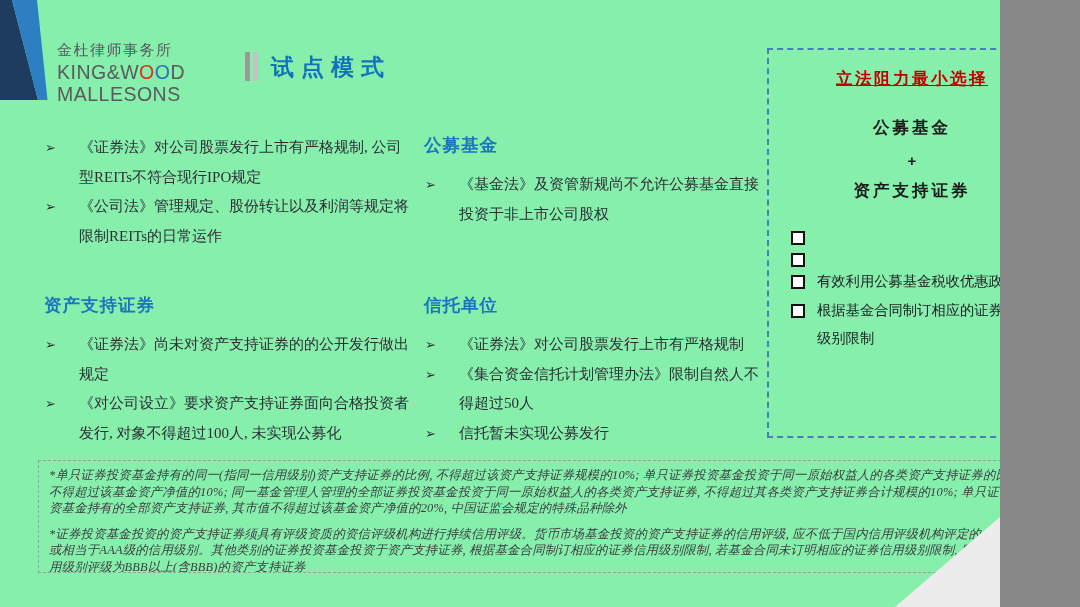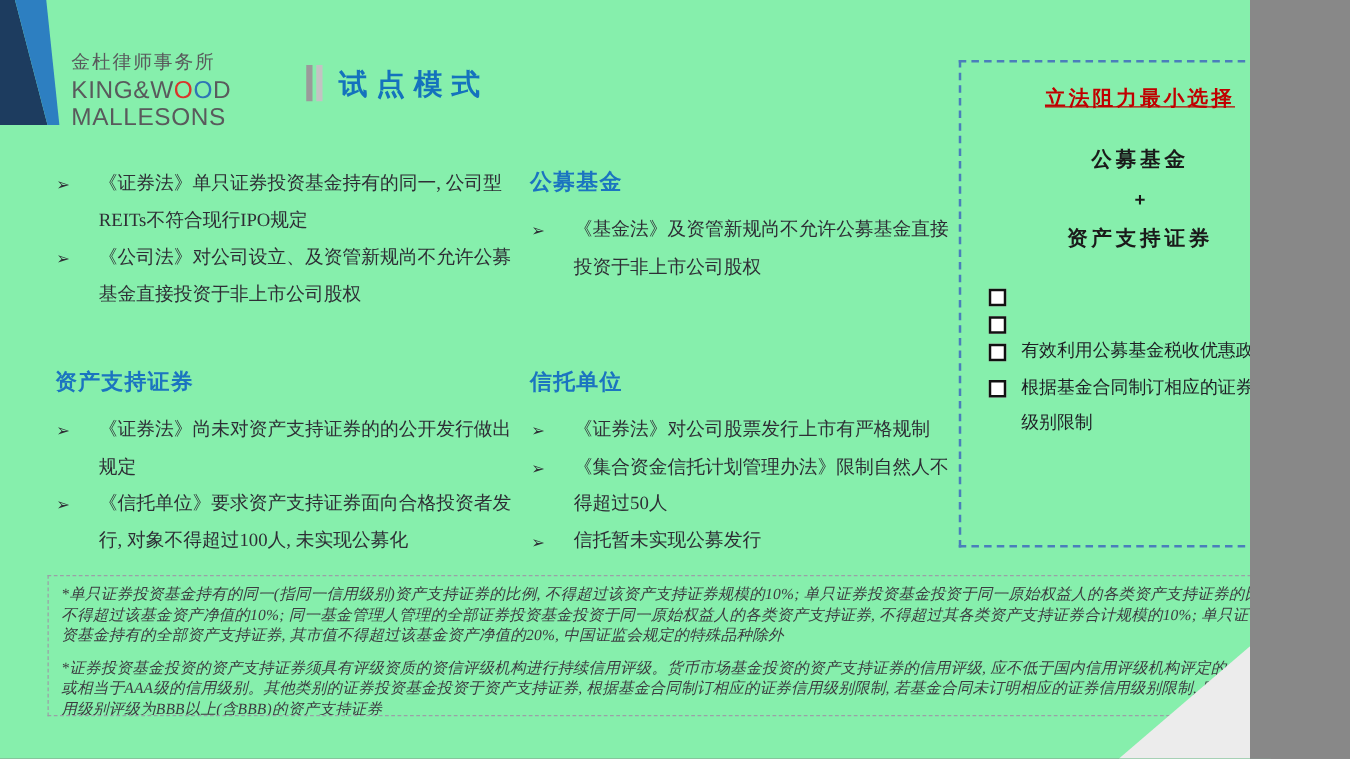--- a/index.html
+++ b/index.html
@@ -94,26 +94,26 @@
     <h1 class="slide-title">试点模式</h1>
   </div>
 
   <div class="sections">
 
     <section class="sec">
       <ul>
 
           <li class="bullet">
             <span class="arrow">➢</span>
-            <span class="btext">《证券法》单只证券投资基金持有的同一, 公司型REITs不符合现行IPO规定</span>
-          </li>
-
-          <li class="bullet">
-            <span class="arrow">➢</span>
-            <span class="btext">《公司法》对公司设立、及资管新规尚不允许公募基金直接投资于非上市公司股权</span>
+            <span class="btext">《证券法》对公司股票发行上市有严格规制, 公司型REITs不符合现行IPO规定</span>
+          </li>
+
+          <li class="bullet">
+            <span class="arrow">➢</span>
+            <span class="btext">《公司法》管理规定、股份转让以及利润等规定将限制REITs的日常运作</span>
           </li>
         </ul>
     </section>
 
     <section class="sec">
       <h2>公募基金</h2>
       <ul>
 
           <li class="bullet">
             <span class="arrow">➢</span>
@@ -126,21 +126,21 @@
       <h2>资产支持证券</h2>
       <ul>
 
           <li class="bullet">
             <span class="arrow">➢</span>
             <span class="btext">《证券法》尚未对资产支持证券的的公开发行做出规定</span>
           </li>
 
           <li class="bullet">
             <span class="arrow">➢</span>
-            <span class="btext">《信托单位》要求资产支持证券面向合格投资者发行, 对象不得超过100人, 未实现公募化</span>
+            <span class="btext">《对公司设立》要求资产支持证券面向合格投资者发行, 对象不得超过100人, 未实现公募化</span>
           </li>
         </ul>
     </section>
 
     <section class="sec">
       <h2>信托单位</h2>
       <ul>
 
           <li class="bullet">
             <span class="arrow">➢</span>

